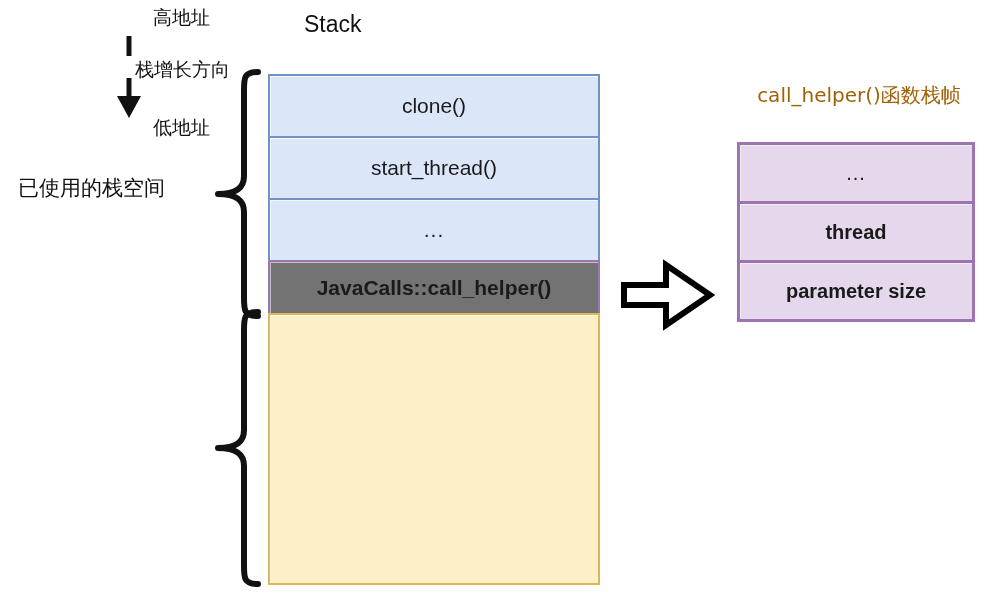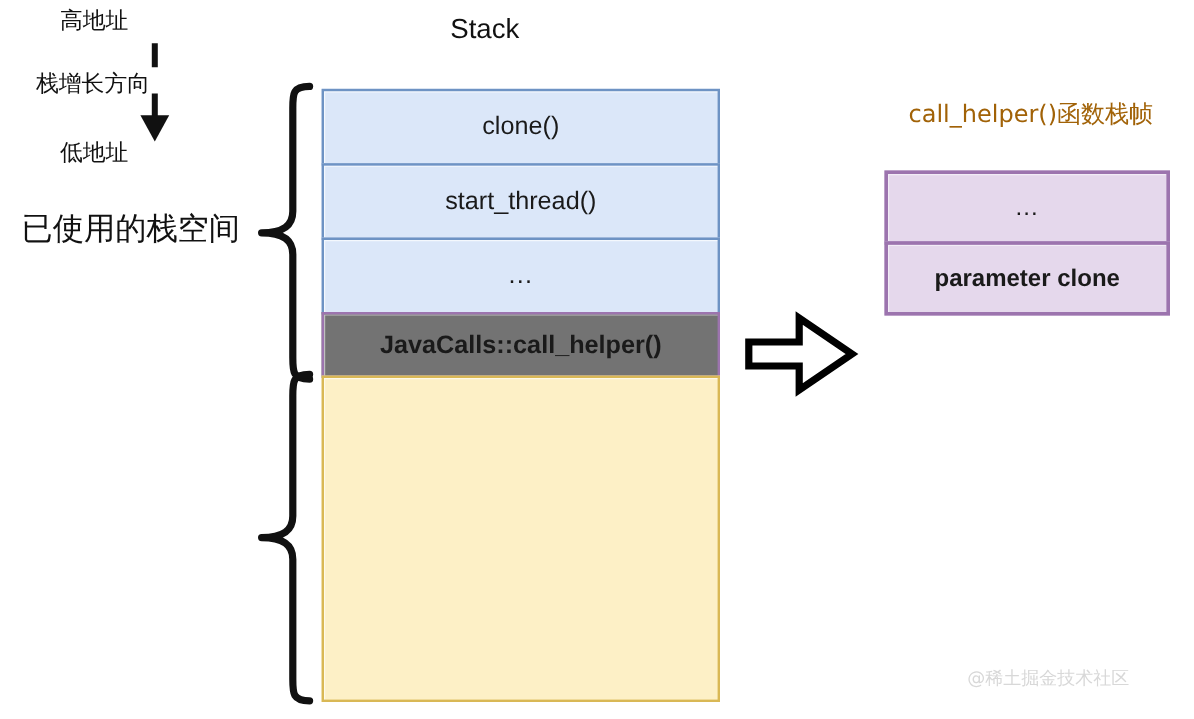--- a/index.html
+++ b/index.html
@@ -18,21 +18,21 @@
   .canvas {
     position: absolute;
     left: 0; top: 0;
     width: 995px;
     height: 599px;
   }
 
   
   .addr-label {
     position: absolute;
-    text-align: left;
+    text-align: right;
     font-size: 19px;
     line-height: 1;
     color: #111111;
     white-space: nowrap;
     font-family: "DejaVu Sans", "Liberation Sans", sans-serif;
   }
   #high-addr { left: 50px; top: 8px; width: 160px; }
   #grow-dir  { left: 30px; top: 62px; width: 200px; font-family: Liberation Mono, monospace; }
   #low-addr  { left: 50px; top: 118px; width: 160px; }
 
@@ -40,21 +40,21 @@
     position: absolute;
     left: 105px;
     top: 34px;
     width: 48px;
     height: 90px;
   }
 
   
   .section-label {
     position: absolute;
-    font-size: 26px;
+    font-size: 21px;
     line-height: 1;
     white-space: nowrap;
     color: #111111;
     font-family: "DejaVu Sans", "Liberation Sans", sans-serif;
   }
   #used-label   { left: 18px; top: 178px; }
   #unused-label { left: 18px; top: 436px; }
 
   
   .brace {
@@ -62,21 +62,21 @@
   }
   #brace-used   { left: 212px; top: 68px;  width: 52px; height: 252px; }
   #brace-unused { left: 212px; top: 308px; width: 52px; height: 280px; }
 
   
   #stack-title {
     position: absolute;
     left: 304px;
     top: 13px;
     width: 200px;
-    text-align: center;
+    text-align: left;
     font-size: 23px;
     line-height: 1;
     color: #111111;
   }
 
   
   #stack-column {
     position: absolute;
     left: 268px;
     top: 74px;
@@ -224,19 +224,21 @@
     <polygon points="6,30 48,30 48,10 92,40 48,70 48,50 6,50" fill="#ffffff" stroke="#000000" stroke-width="6" stroke-linejoin="miter"></polygon>
   </svg>
 
   <div id="frame-title">call_helper()函数栈帧</div>
 
   <div id="frame-column">
     <div class="frame-row plain">
       <span>...</span>
     </div>
     <div class="frame-row">
-      <span>parameter clone</span>
+      <span>thread</span>
+    </div>
+    <div class="frame-row">
+      <span>parameter size</span>
     </div>
   </div>
 
-  <div id="watermark">@稀土掘金技术社区</div>
 
 </div>
 
 </body></html>

